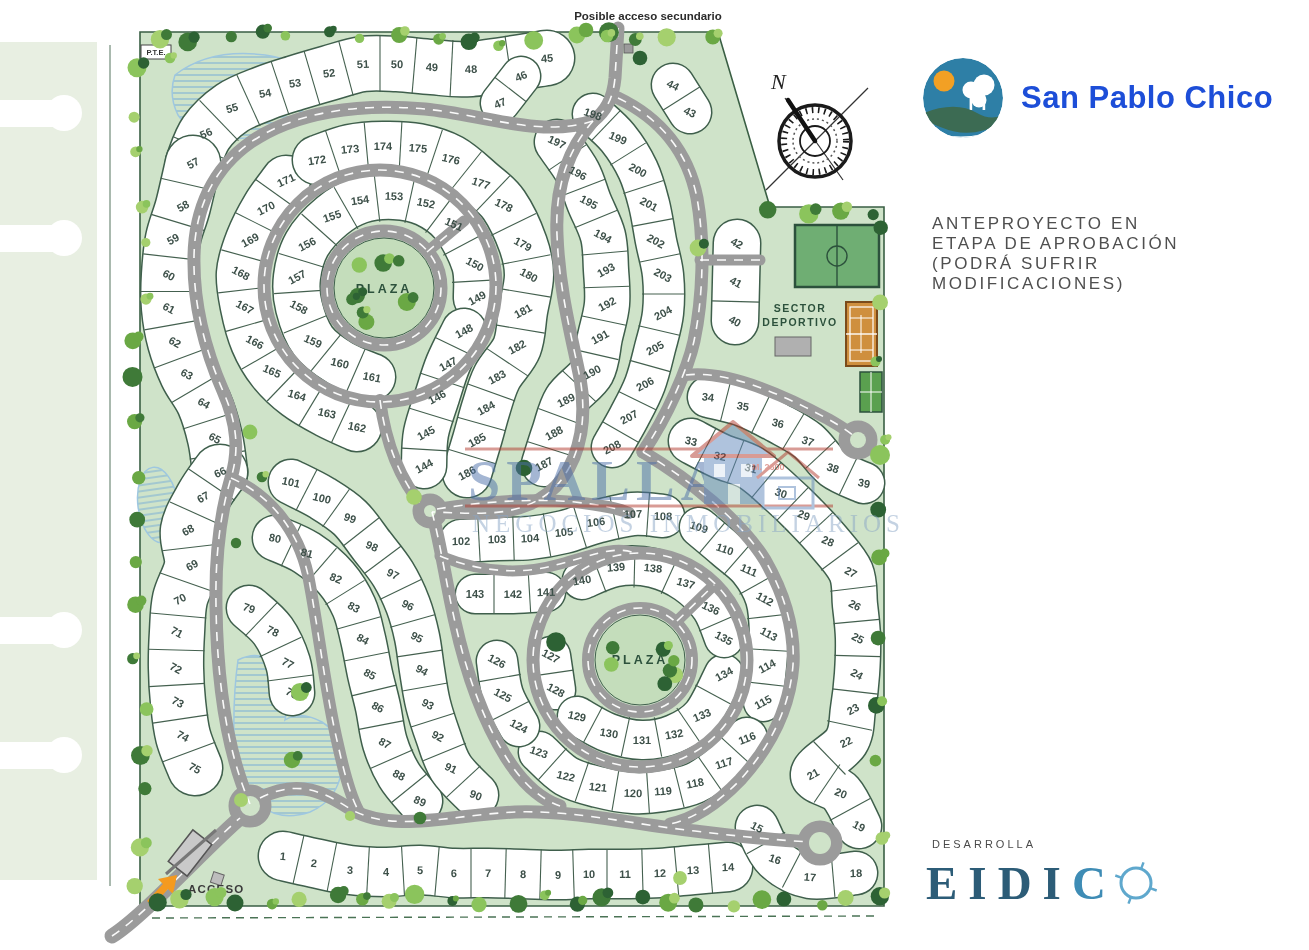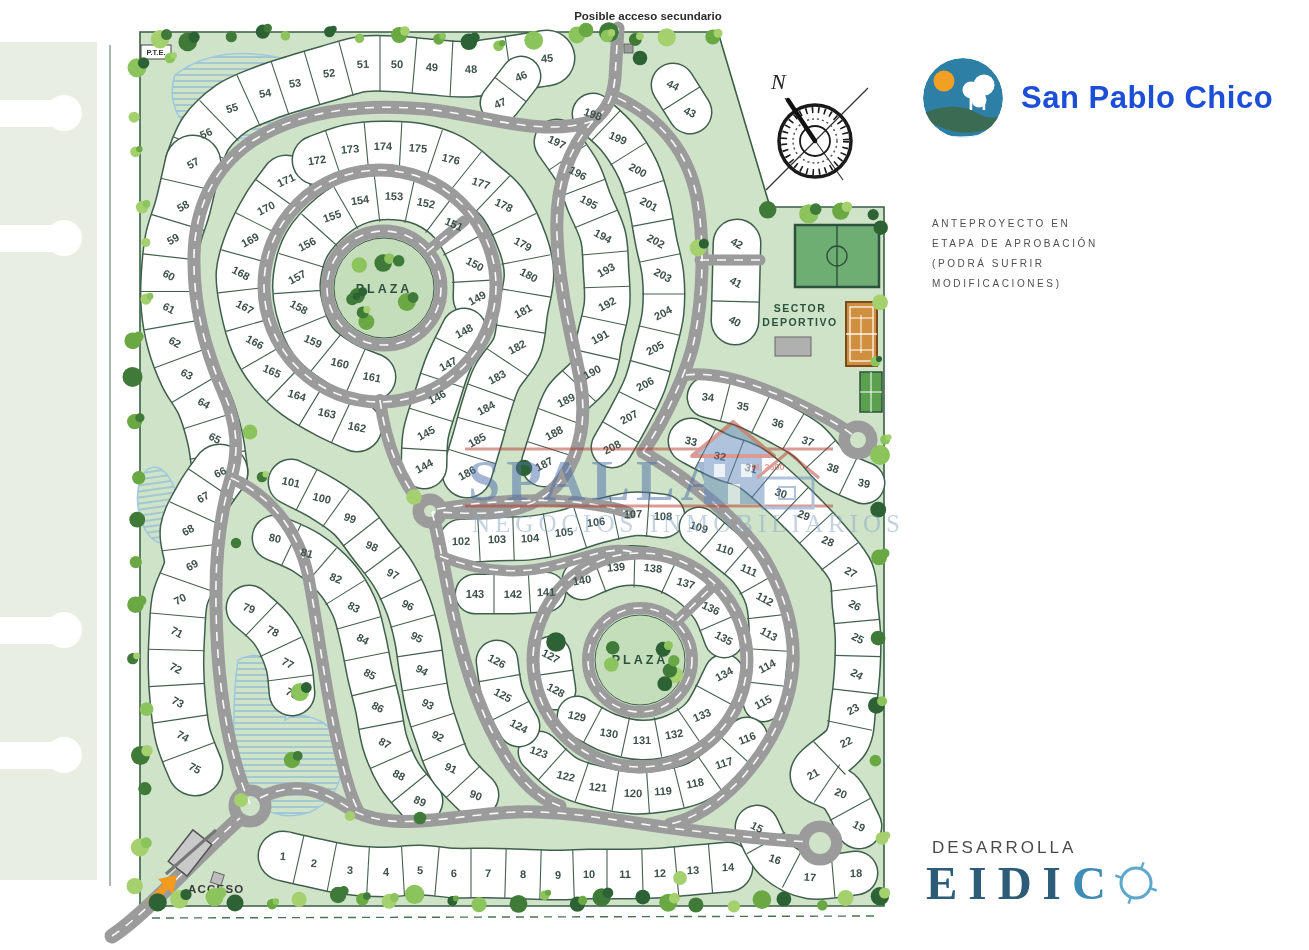--- a/index.html
+++ b/index.html
@@ -1,23 +1,23 @@
 <!DOCTYPE html>
 <html><head>
 <meta charset="utf-8">
 <style>
   html,body{margin:0;padding:0;background:#fff;}
   .stage{position:relative;width:1309px;height:950px;background:#ffffff;
          font-family:"Liberation Sans",sans-serif;overflow:hidden;}
   svg text{user-select:none;}
   .brand-row{position:absolute;left:921px;top:56px;display:flex;align-items:center;gap:16px;}
   .brand-title{font-size:31px;font-weight:bold;color:#1d4ed8;letter-spacing:.5px;}
-  .approval-note{position:absolute;left:932px;top:214px;font-size:10px;letter-spacing:2.6px;
+  .approval-note{position:absolute;left:932px;top:214px;font-size:17px;letter-spacing:2.6px;
                  line-height:20px;color:#4f4f4f;white-space:pre-line;font-weight:500;}
-  .desarrolla{position:absolute;left:932px;top:838px;font-size:17px;letter-spacing:3px;color:#4a4a4a;}
+  .desarrolla{position:absolute;left:932px;top:838px;font-size:11px;letter-spacing:3px;color:#4a4a4a;}
   .eidico-row{position:absolute;left:926px;top:856px;display:flex;align-items:center;}
   .eidico-letter{font-family:"Liberation Serif",serif;font-weight:bold;font-size:47px;
                  letter-spacing:0;margin-right:11px;color:#2c5c77;}
   .eidico-letter.c{color:#3e8cb5;margin-right:6px;}
 </style>
 </head>
 <body>
 
 <div class="stage">
 

